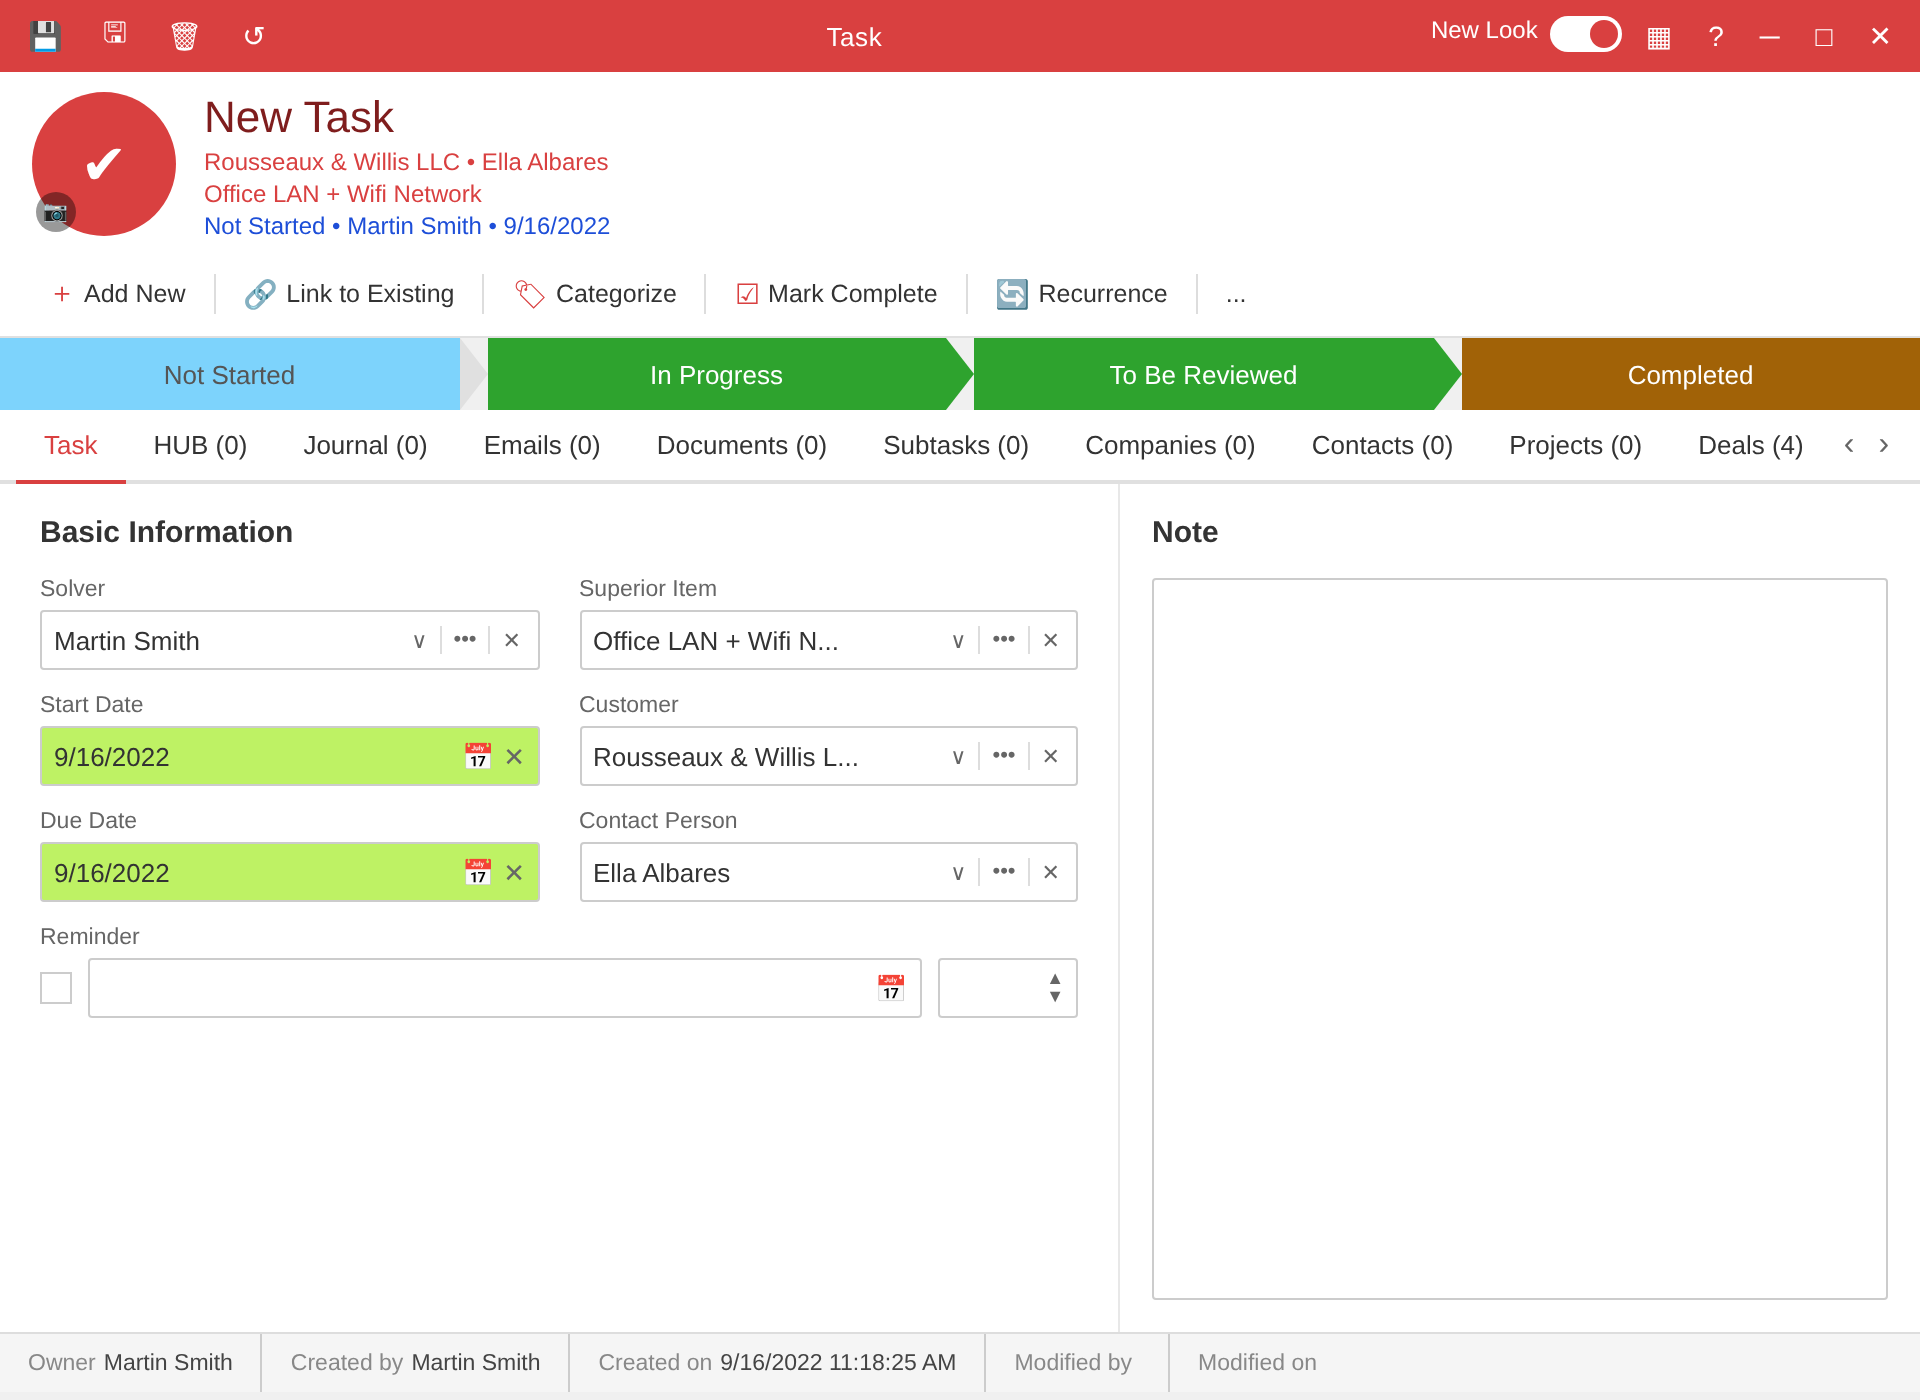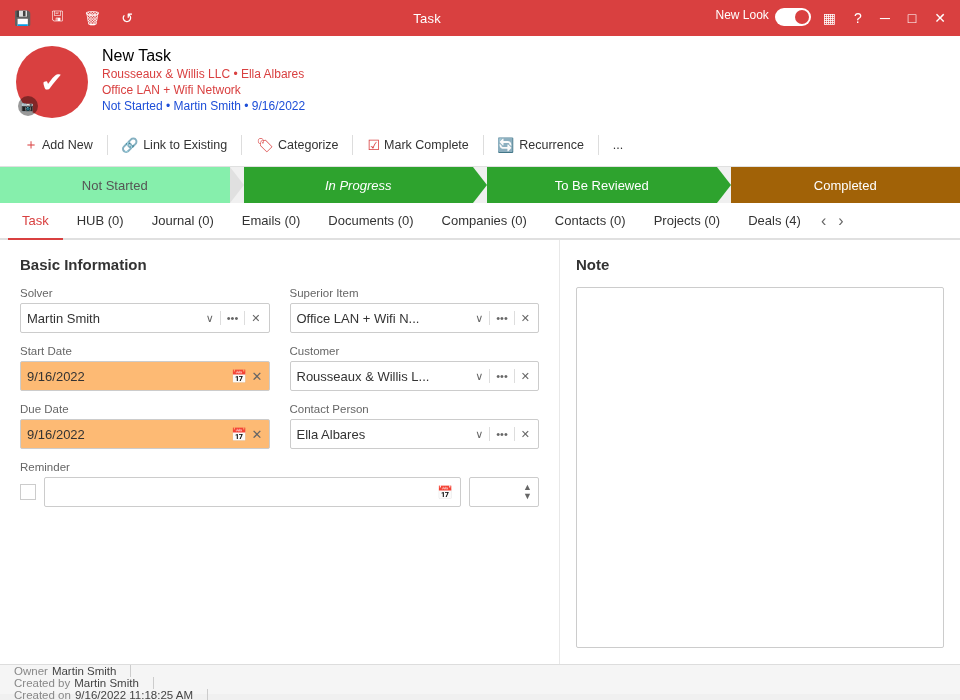--- a/index.html
+++ b/index.html
@@ -45,21 +45,21 @@
       display: flex; align-items: center; justify-content: center; flex-shrink: 0;
       position: relative;
     }
     .avatar-circle .camera-icon {
       position: absolute; bottom: 2px; left: 2px;
       width: 20px; height: 20px; background: rgba(0,0,0,0.4); border-radius: 50%;
       display: flex; align-items: center; justify-content: center; font-size: 10px; color: white;
     }
     .avatar-circle .task-icon { font-size: 28px; color: white; }
     .header-info { flex: 1; }
-    .header-title { color: #000000; font-size: 16px; font-weight: 300; line-height: 1.2; }
+    .header-title { color: #7f1d1d; font-size: 22px; font-weight: 300; line-height: 1.2; }
     .header-subtitle { color: #d94040; font-size: 12px; margin-top: 2px; }
     .header-meta { color: #1d4ed8; font-size: 12px; margin-top: 2px; }
 
     
     .toolbar {
       display: flex; align-items: center; gap: 4px;
       padding: 6px 0 8px 0;
     }
     .toolbar-btn {
       display: flex; align-items: center; gap: 4px;
@@ -84,21 +84,21 @@
     
     .status-step::after {
       content: ''; position: absolute; right: -14px; top: 0; bottom: 0;
       width: 0; height: 0;
       border-top: 18px solid transparent;
       border-bottom: 18px solid transparent;
       z-index: 2;
     }
     .status-step.active::after { border-left: 14px solid #2ea32e; }
     .status-step:last-child::after { display: none; }
-    .status-step.first-inactive { background: #86efac; color: #555; }
+    .status-step.first-inactive { background: #7dd3fc; color: #555; }
     .status-step.first-inactive::after { border-left: 14px solid #e0e0e0; }
 
     
     .tab-bar {
       display: flex; background: #fff; border-bottom: 2px solid #e0e0e0;
       padding: 0 8px; align-items: center; gap: 0;
     }
     .tab-item {
       padding: 10px 14px; font-size: 13px; cursor: pointer; color: #333;
       border-bottom: 2px solid transparent; margin-bottom: -2px;
@@ -134,21 +134,21 @@
       display: flex; align-items: center; background: #fff; height: 30px;
       padding: 0 6px; gap: 4px;
     }
     .combo-value { flex: 1; font-size: 13px; color: #333; overflow: hidden; text-overflow: ellipsis; white-space: nowrap; }
     .combo-actions { display: flex; align-items: center; gap: 4px; flex-shrink: 0; }
     .combo-btn { background: none; border: none; cursor: pointer; color: #666; font-size: 11px; padding: 2px; }
     .combo-sep { width: 1px; height: 14px; background: #ddd; }
 
     .date-input {
       width: 100%; border: 1px solid #ccc; border-radius: 2px;
-      display: flex; align-items: center; background: #fdba74; height: 30px;
+      display: flex; align-items: center; background: #bef264; height: 30px;
       padding: 0 6px; gap: 4px;
     }
     .date-value { flex: 1; font-size: 13px; color: #333; }
     .date-btn { background: none; border: none; cursor: pointer; color: #666; font-size: 13px; }
 
     .reminder-row { display: flex; align-items: center; gap: 8px; }
     .reminder-checkbox { width: 16px; height: 16px; border: 1px solid #ccc; background: #fff; cursor: pointer; flex-shrink: 0; }
     .reminder-time {
       border: 1px solid #ccc; border-radius: 2px; display: flex; align-items: center;
       background: #fff; height: 30px; padding: 0 6px; flex: 1;
@@ -161,21 +161,21 @@
     .note-panel { width: 400px; padding: 16px 16px; display: flex; flex-direction: column; }
     .note-textarea {
       flex: 1; border: 1px solid #ccc; border-radius: 2px; resize: none;
       padding: 6px 8px; font-size: 13px; color: #333; font-family: inherit;
       outline: none; min-height: 300px;
     }
 
     
     .status-footer {
       display: flex; background: #f5f5f5; border-top: 1px solid #ddd;
-      height: 30px; align-items: flex-start; font-size: 11.5px; color: #444; flex-direction: column;
+      height: 30px; align-items: flex-end; font-size: 11.5px; color: #444;
     }
     .footer-item {
       padding: 0 14px; border-right: 1px solid #ccc; height: 100%;
       display: flex; align-items: center; white-space: nowrap;
     }
     .footer-item:last-child { border-right: none; }
     .footer-item .label { color: #888; margin-right: 4px; }
 
     
     .note-textarea::-webkit-scrollbar,
@@ -252,37 +252,38 @@
     <button class="toolbar-btn">
       <span>...</span>
     </button>
   </div>
 </div>
 
 <div class="status-bar">
   <div class="status-step first-inactive">
     <span>Not Started</span>
   </div>
-  <div class="status-step active" style="margin-left:14px;font-style:italic;">
+  <div class="status-step active" style="margin-left:14px;">
     <span>In Progress</span>
   </div>
   <div class="status-step active" style="margin-left:14px;">
     <span>To Be Reviewed</span>
   </div>
   <div class="status-step completed" style="margin-left:14px;">
     <span>Completed</span>
   </div>
 </div>
 
 <div class="tab-bar">
   <div class="tab-item active">Task</div>
   <div class="tab-item">HUB (0)</div>
   <div class="tab-item">Journal (0)</div>
   <div class="tab-item">Emails (0)</div>
   <div class="tab-item">Documents (0)</div>
+  <div class="tab-item">Subtasks (0)</div>
   <div class="tab-item">Companies (0)</div>
   <div class="tab-item">Contacts (0)</div>
   <div class="tab-item">Projects (0)</div>
   <div class="tab-item">Deals (4)</div>
   <button class="tab-nav-btn">‹</button>
   <button class="tab-nav-btn">›</button>
 </div>
 
 <div class="main-content">
 

